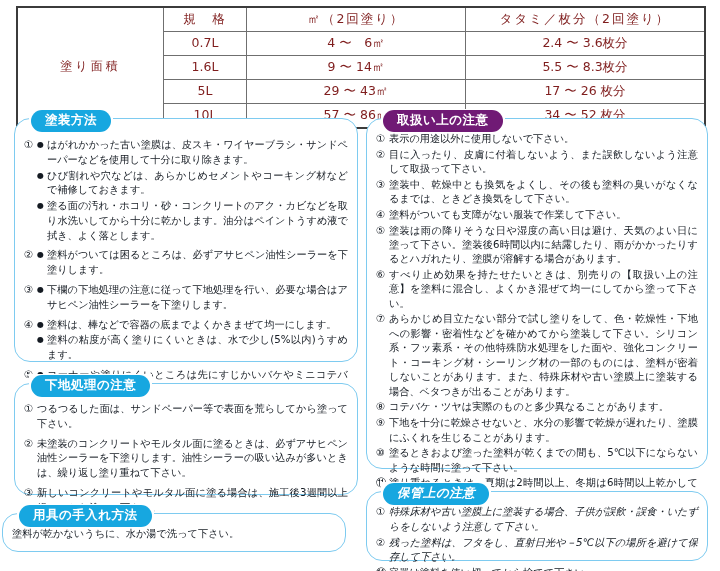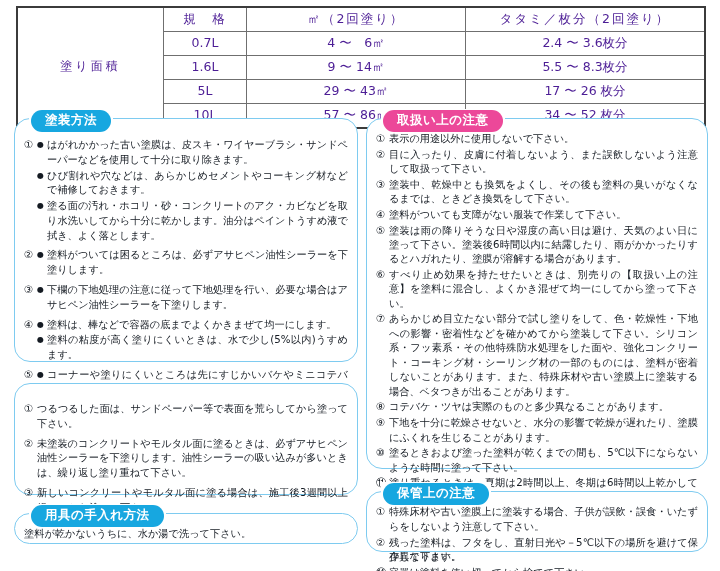--- a/index.html
+++ b/index.html
@@ -32,21 +32,21 @@
   }
   table.coverage td,
   table.coverage th {
     border: 1px solid #6f6f6f;
     font-weight: normal;
     font-size: 12.5px;
     text-align: center;
     padding: 2px 0 3px 0;
     height: 18px;
     line-height: 1.15;
-    color: #4c1d95;
+    color: #7f1d1d;
   }
   table.coverage .rowlabel {
     font-size: 12px;
     letter-spacing: 3px;
     border-left: none;
     border-top: none;
     border-bottom: none;
     vertical-align: middle;
   }
   table.coverage .hdr {
@@ -80,21 +80,21 @@
     color: #ffffff;
     border-radius: 11px;
     font-size: 12.5px;
     font-weight: bold;
     line-height: 1;
     padding: 4px 14px 5px 14px;
     letter-spacing: 0.5px;
     white-space: nowrap;
   }
   .pill.washed {
-    background: #ec4899;
+    background: #701a75;
   }
   .panel-body {
     padding: 14px 9px 6px 9px;
     font-size: 10.2px;
     line-height: 1.45;
     color: #141a22;
   }
 
   
   .item {
@@ -119,23 +119,23 @@
   .txt {
     flex: 1 1 auto;
     text-align: justify;
     text-justify: inter-character;
   }
   .indent { padding-left: 13px; }
 
   
   #panel-coating    { left: 14px;  top: 118px; width: 344px; height: 244px; }
   #panel-substrate  { left: 14px;  top: 383px; width: 344px; height: 112px; }
-  #panel-tools      { left: 14px;  top: 513px; width: 344px; height: 31px; }
+  #panel-tools      { left: 2px;  top: 513px; width: 344px; height: 39px; }
   #panel-handling   { left: 366px; top: 118px; width: 342px; height: 351px; }
-  #panel-storage    { left: 366px; top: 491px; width: 342px; height: 61px; }
+  #panel-storage    { left: 366px; top: 491px; width: 342px; height: 70px; font-style: italic; }
 
   #panel-tools .panel-body { padding-top: 13px; }
   #panel-storage .panel-body { padding-top: 13px; }
   #panel-handling .panel-body { padding: 13px 9px 4px 9px; line-height: 1.42; }
   #panel-substrate .panel-body { padding-top: 13px; }
 </style>
 </head>
 <body>
 
 <div class="coverage-wrap">
@@ -219,20 +219,23 @@
       <span class="txt">1回塗りの面が十分に乾いてから、必ず2回塗りをします。</span>
     </div>
     <div class="item indent">
       <span class="bullet">●</span>
       <span class="txt">マスキングテープは、塗料が手につかなくなったらはがします。</span>
     </div>
   </div>
 </section>
 
 <section class="panel" id="panel-substrate">
+  <div class="panel-head">
+    <span class="pill">下地処理の注意</span>
+  </div>
   <div class="panel-body">
     <div class="item gap">
       <span class="num">①</span>
       <span class="txt">つるつるした面は、サンドペーパー等で表面を荒らしてから塗って下さい。</span>
     </div>
     <div class="item gap">
       <span class="num">②</span>
       <span class="txt">未塗装のコンクリートやモルタル面に塗るときは、必ずアサヒペン油性シーラーを下塗りします。油性シーラーの吸い込みが多いときは、繰り返し塗り重ねて下さい。</span>
     </div>
     <div class="item gap">

